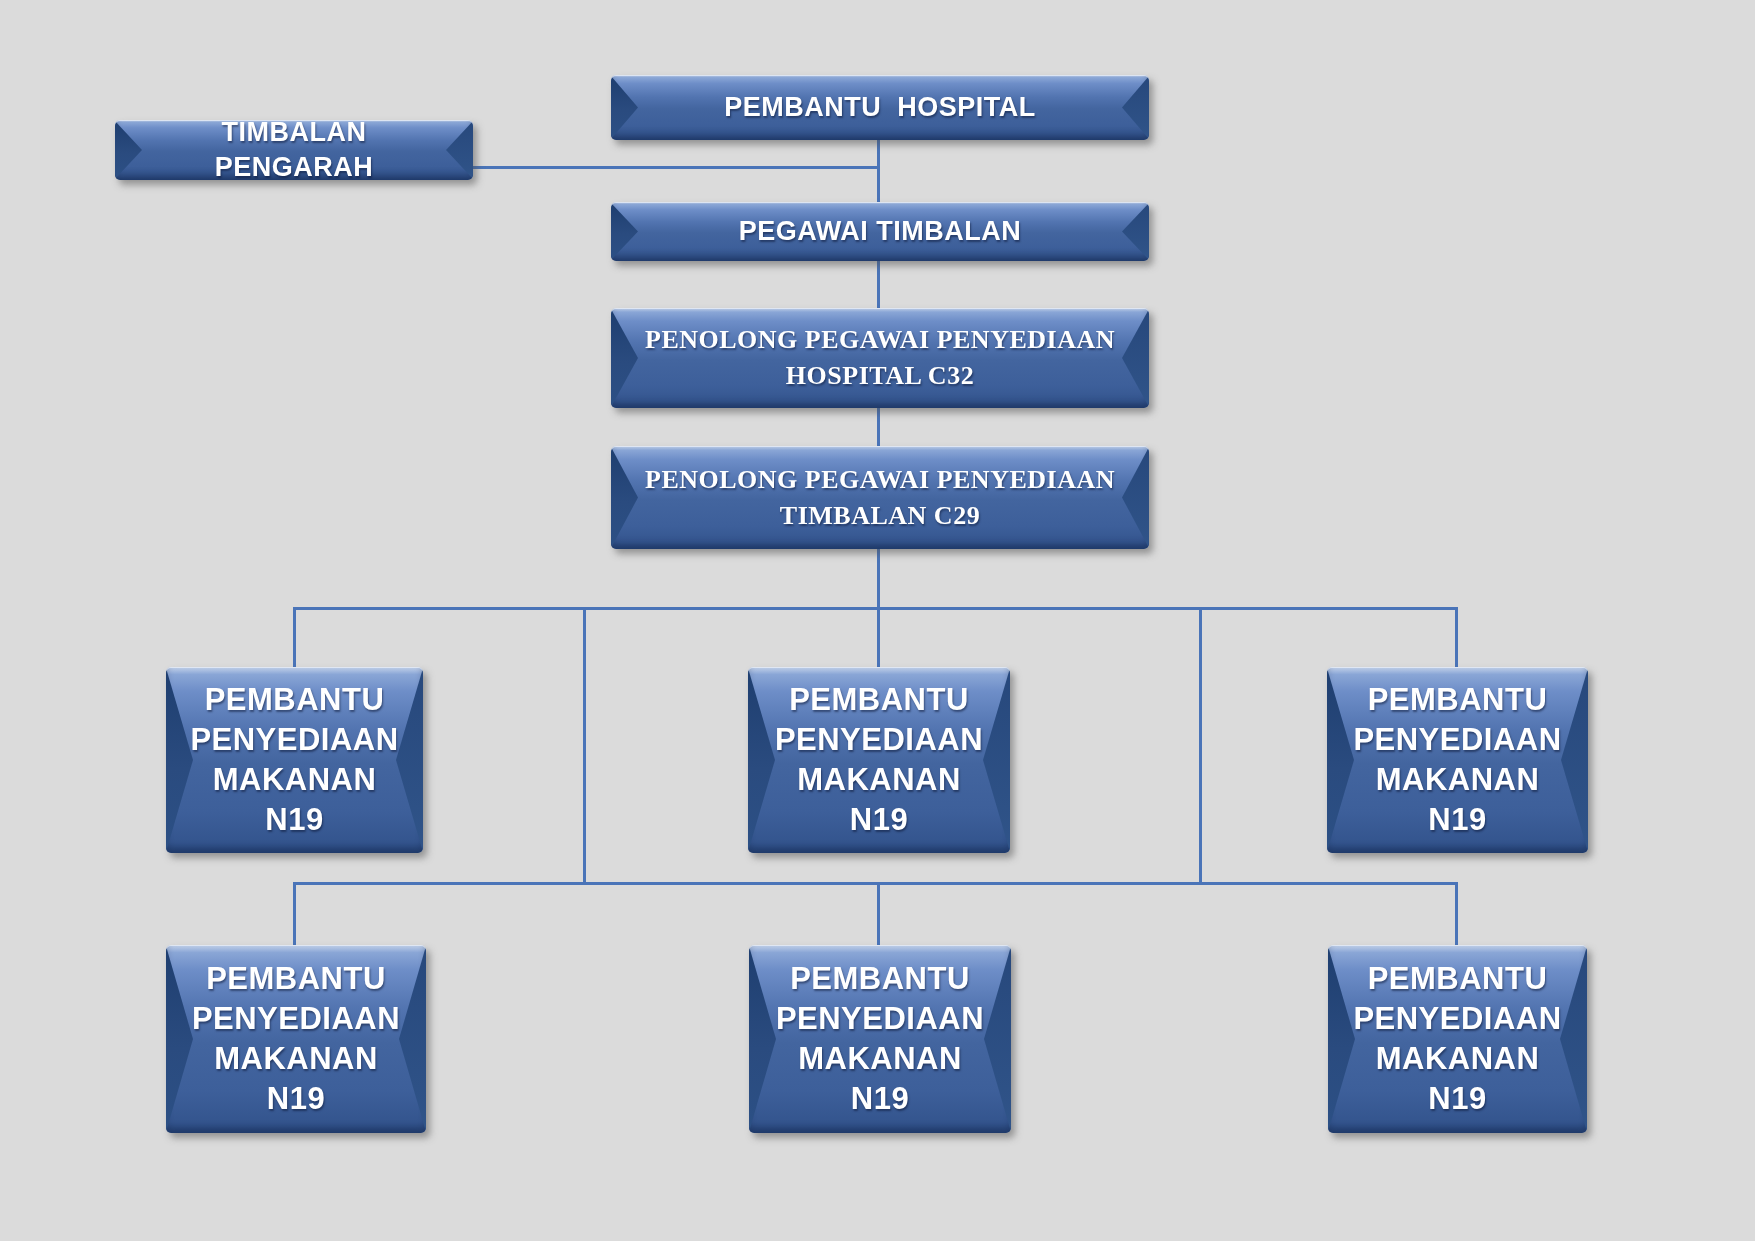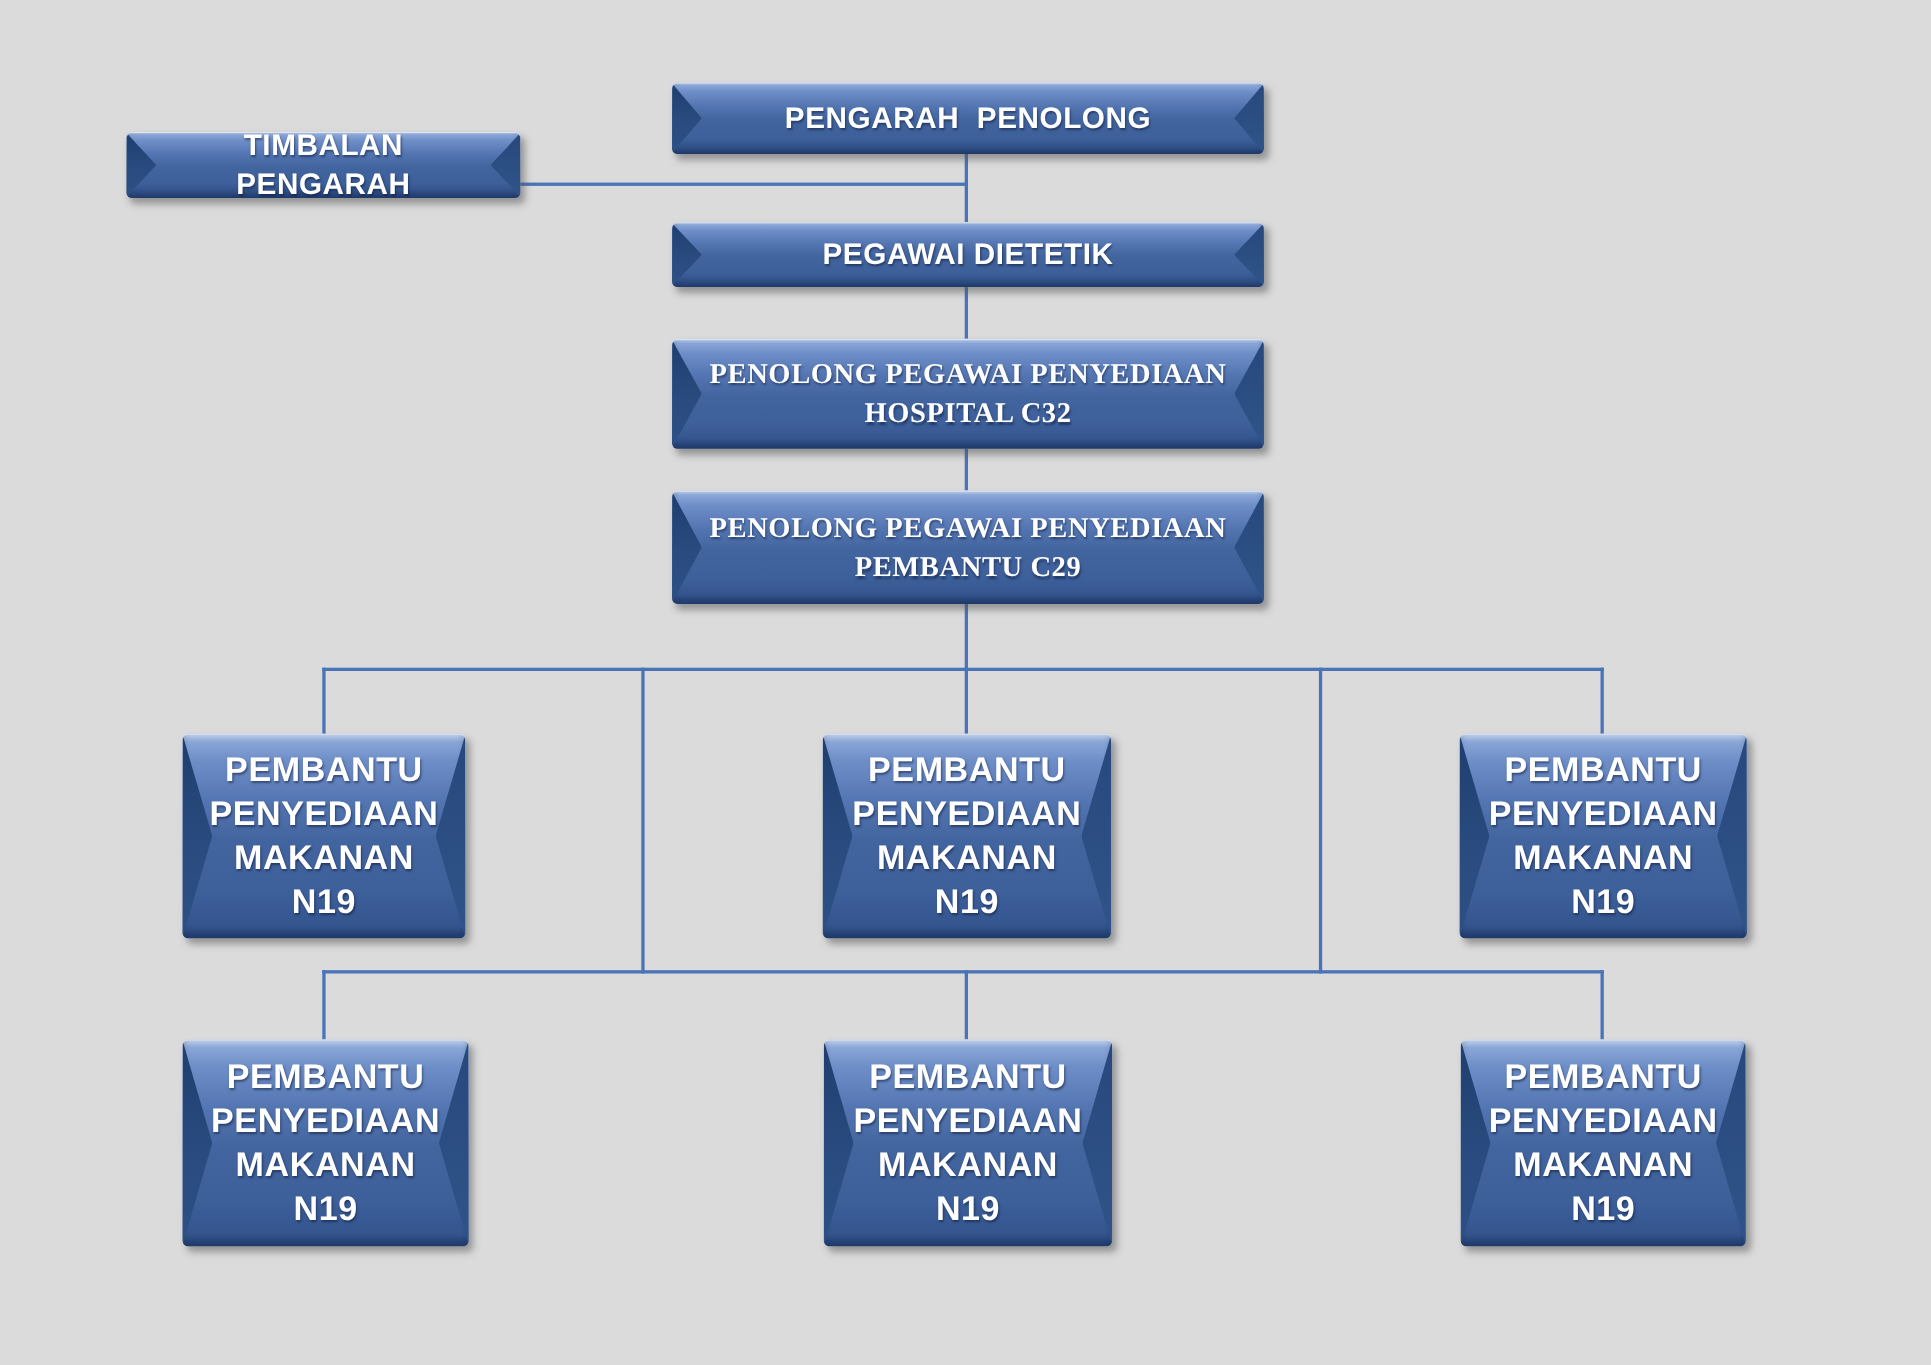--- a/index.html
+++ b/index.html
@@ -66,39 +66,39 @@
   <div class="cline v" style="left:877px;top:607px;height:60px"></div>
   <div class="cline v" style="left:1455px;top:607px;height:60px"></div>
   <div class="cline v" style="left:583px;top:607px;height:278px"></div>
   <div class="cline v" style="left:1199px;top:607px;height:278px"></div>
   <div class="cline h" style="left:293px;top:882px;width:1165px"></div>
   <div class="cline v" style="left:293px;top:882px;height:63px"></div>
   <div class="cline v" style="left:877px;top:882px;height:63px"></div>
   <div class="cline v" style="left:1455px;top:882px;height:63px"></div>
 
   <div class="node fs27" style="left:611px;top:75px;width:538px;height:65px">
-    <div class="node-line">PENGARAH  PENOLONG</div>
+    <div class="node-line">PEMBANTU  HOSPITAL</div>
   </div>
 
   <div class="node fs27" style="left:115px;top:120px;width:358px;height:60px">
     <div class="node-line">TIMBALAN PENGARAH</div>
   </div>
 
   <div class="node fs27" style="left:611px;top:202px;width:538px;height:59px">
-    <div class="node-line">PEGAWAI DIETETIK</div>
+    <div class="node-line">PEGAWAI TIMBALAN</div>
   </div>
 
   <div class="node fs26" style="left:611px;top:308px;width:538px;height:100px">
     <div class="node-line">PENOLONG PEGAWAI PENYEDIAAN</div>
     <div class="node-line">HOSPITAL C32</div>
   </div>
 
   <div class="node fs26" style="left:611px;top:446px;width:538px;height:103px">
     <div class="node-line">PENOLONG PEGAWAI PENYEDIAAN</div>
-    <div class="node-line">PEMBANTU C29</div>
+    <div class="node-line">TIMBALAN C29</div>
   </div>
 
   <div class="node fs24" style="left:166px;top:667px;width:257px;height:186px">
     <div class="node-line">PEMBANTU</div>
     <div class="node-line">PENYEDIAAN</div>
     <div class="node-line">MAKANAN N19</div>
   </div>
 
   <div class="node fs24" style="left:748px;top:667px;width:262px;height:186px">
     <div class="node-line">PEMBANTU</div>

